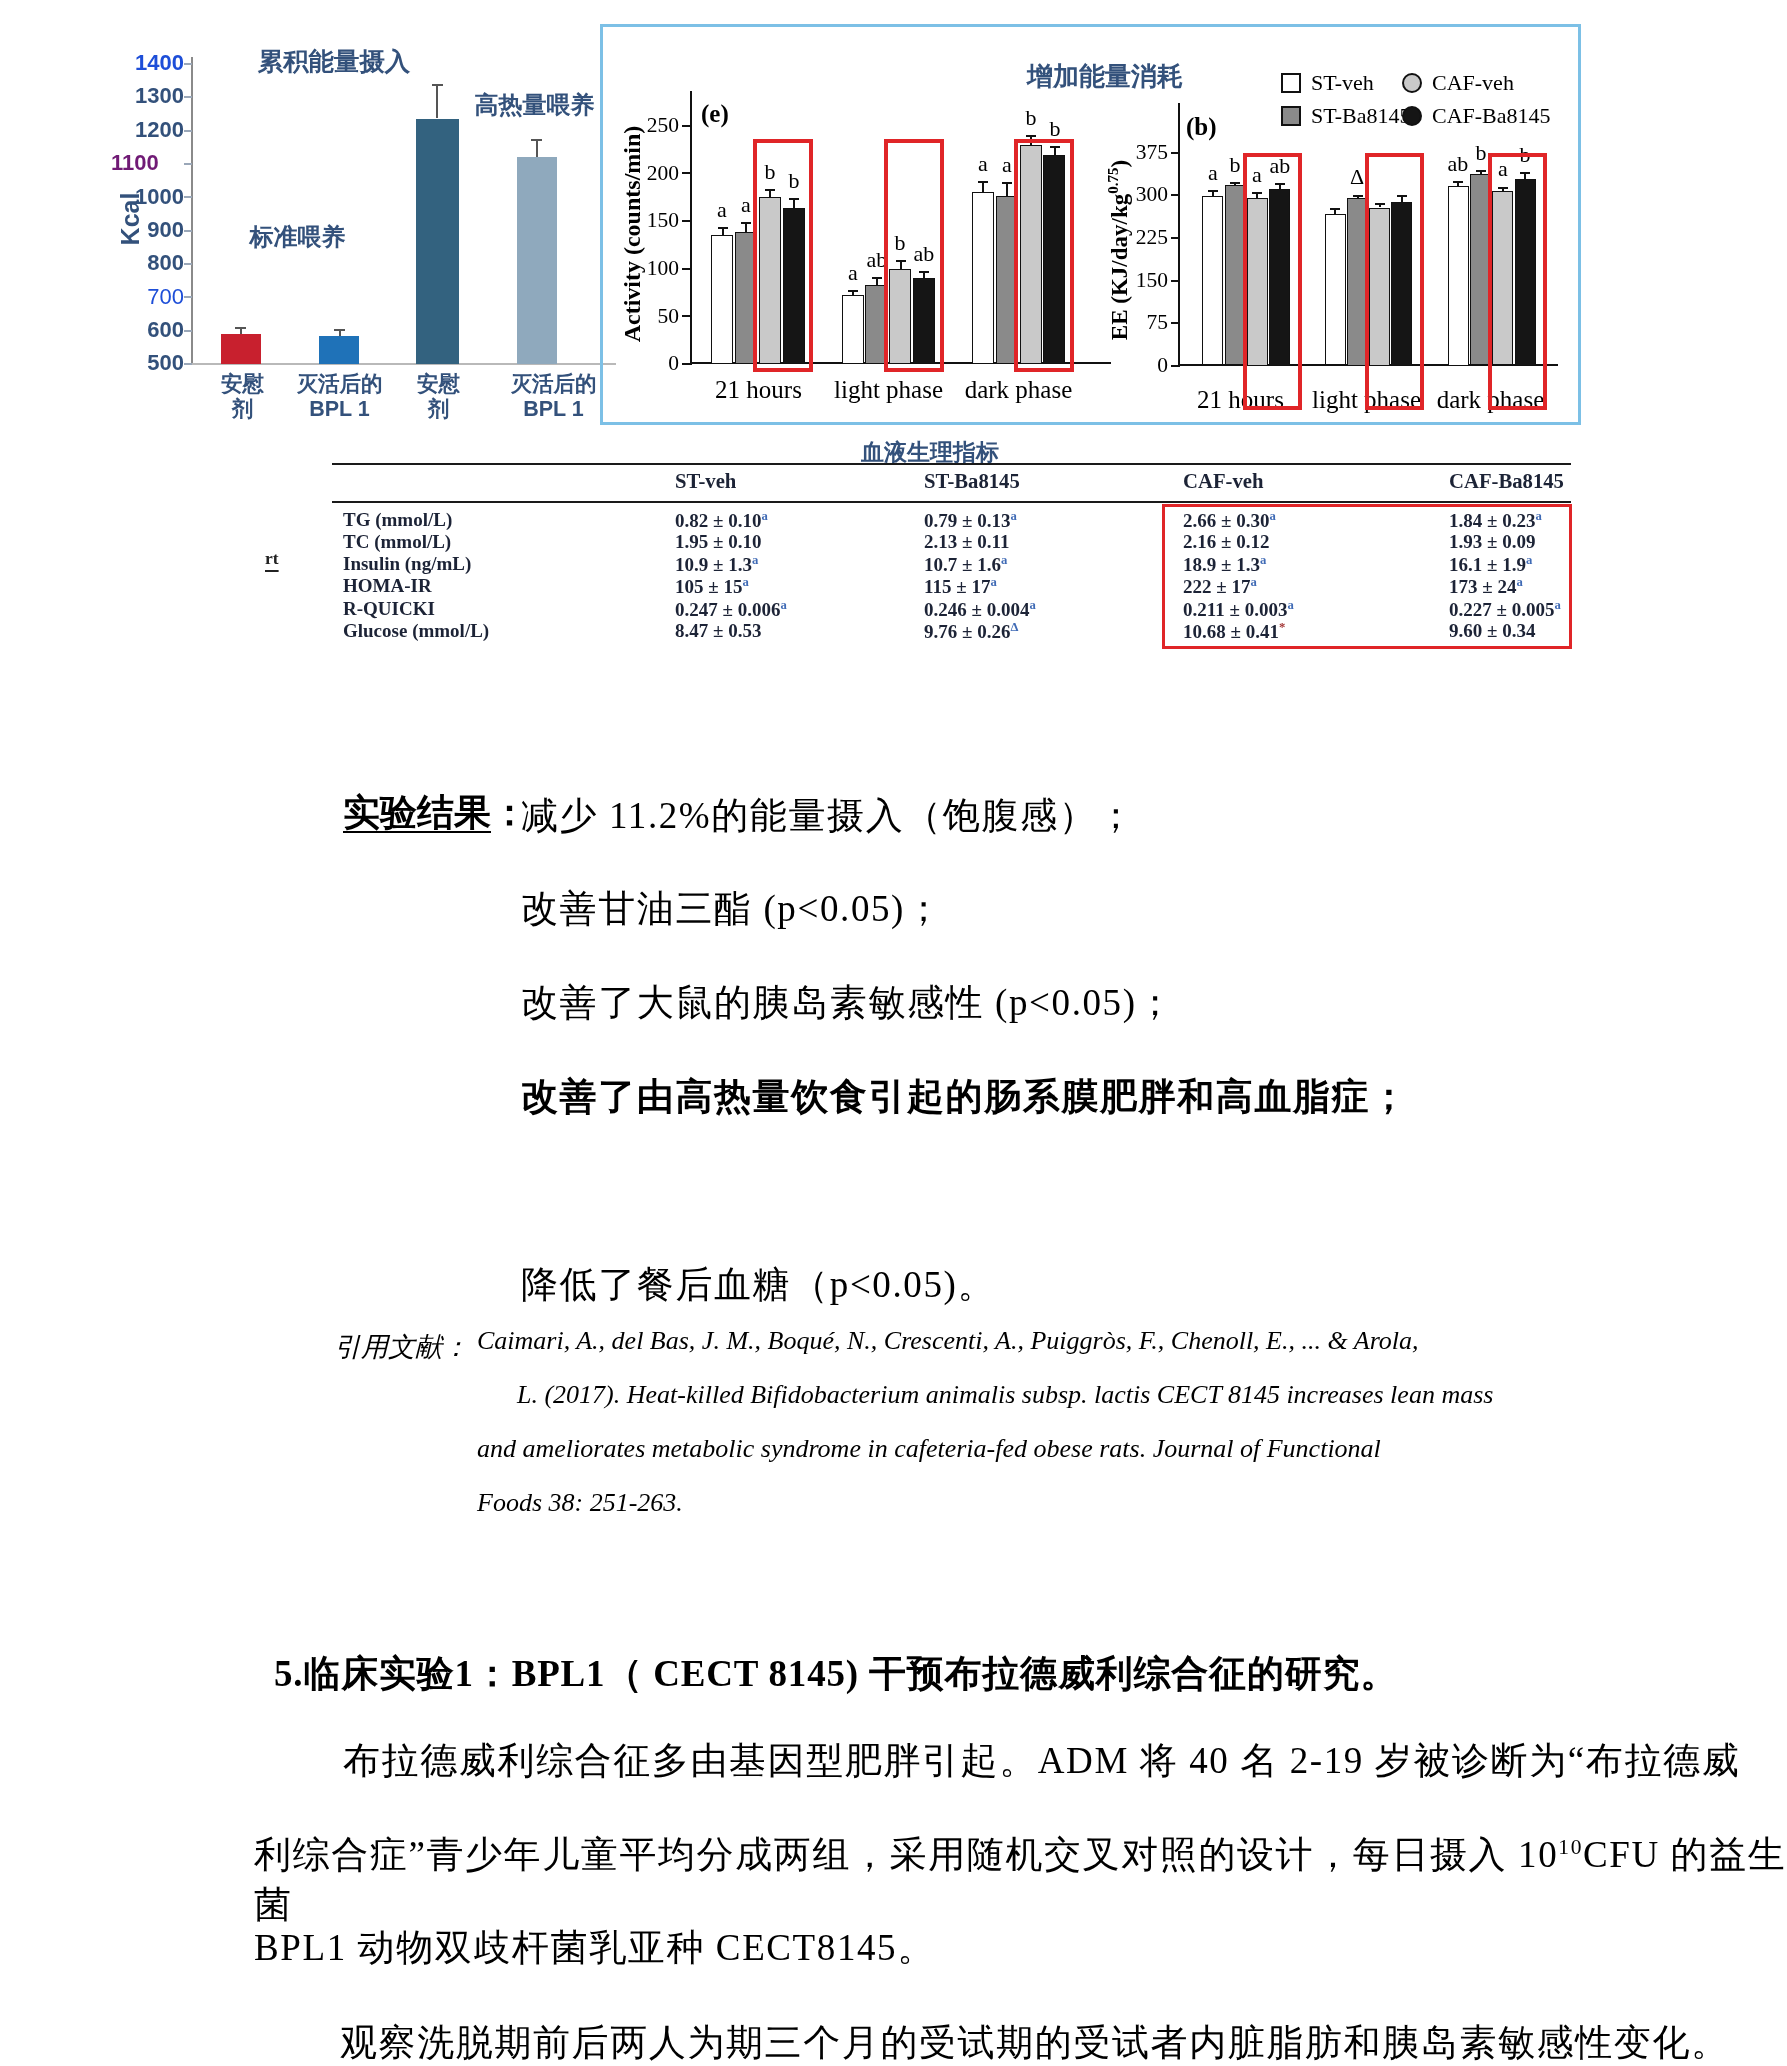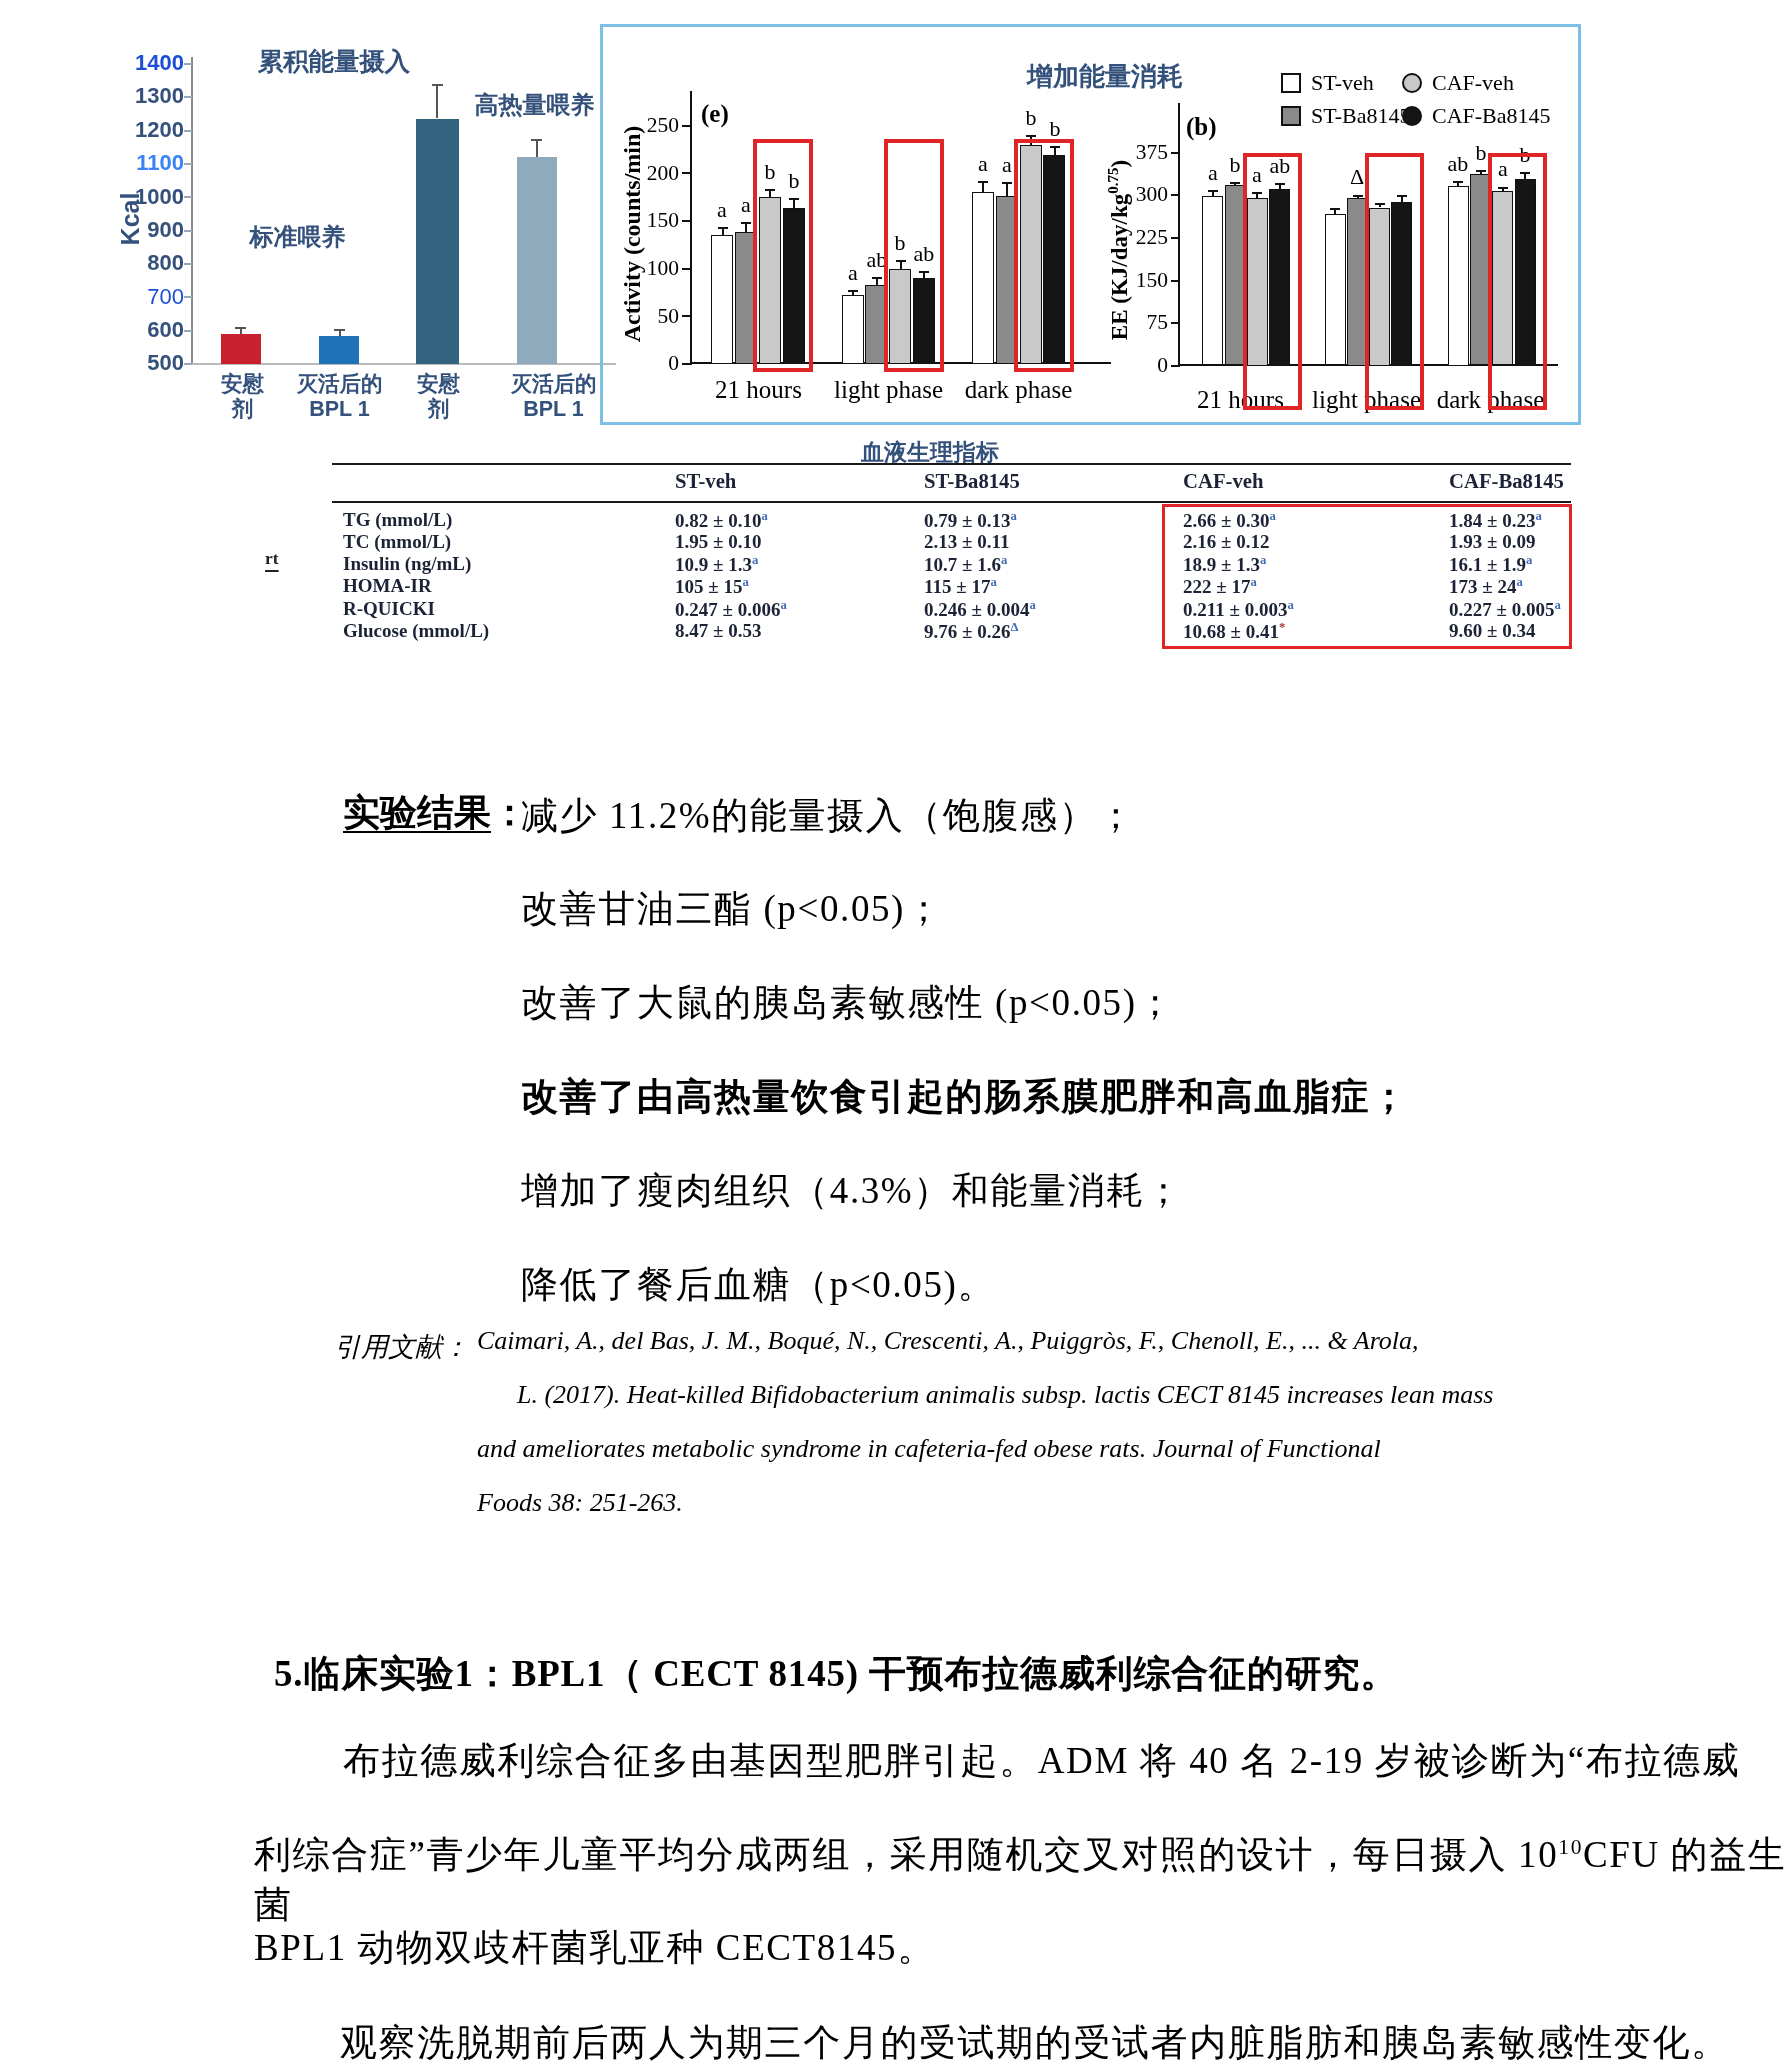--- a/index.html
+++ b/index.html
@@ -29,21 +29,21 @@
   <div class="abs bold navy ctr" style="left:447px;top:89px;width:175px;font-size:24px;">高热量喂养</div>
   <div id="intake-chart">
       <div style="position: absolute; left: 191px; top: 57px; width: 2.4px; height: 308px; background: rgb(138, 138, 138);"></div>
       <div style="position: absolute; left: 191px; top: 363px; width: 425px; height: 2.4px; background: rgb(185, 185, 185);"></div>
       <div style="position: absolute; left: 111px; top: 50px; width: 73px; text-align: right; font-size: 22px; font-weight: bold; color: #1d4ed8;">1400</div>
       <div style="position: absolute; left: 184px; top: 63px; width: 8px; height: 2.4px; background: rgb(154, 167, 184);"></div>
       <div style="position: absolute; left: 111px; top: 83px; width: 73px; text-align: right; font-size: 22px; font-weight: bold; color: rgb(51, 81, 123);">1300</div>
       <div style="position: absolute; left: 184px; top: 96px; width: 8px; height: 2.4px; background: rgb(154, 167, 184);"></div>
       <div style="position: absolute; left: 111px; top: 117px; width: 73px; text-align: right; font-size: 22px; font-weight: bold; color: rgb(51, 81, 123);">1200</div>
       <div style="position: absolute; left: 184px; top: 130px; width: 8px; height: 2.4px; background: rgb(154, 167, 184);"></div>
-      <div style="position: absolute; left: 111px; top: 150px; width: 73px; text-align: right; font-size: 22px; font-weight: bold; color: #3b82f6;">1100</div>
+      <div style="position: absolute; left: 111px; top: 150px; width: 73px; text-align: left; font-size: 22px; font-weight: bold; color: #701a75;">1100</div>
       <div style="position: absolute; left: 184px; top: 163px; width: 8px; height: 2.4px; background: rgb(154, 167, 184);"></div>
       <div style="position: absolute; left: 111px; top: 184px; width: 73px; text-align: right; font-size: 22px; font-weight: bold; color: rgb(51, 81, 123);">1000</div>
       <div style="position: absolute; left: 184px; top: 196px; width: 8px; height: 2.4px; background: rgb(154, 167, 184);"></div>
       <div style="position: absolute; left: 111px; top: 217px; width: 73px; text-align: right; font-size: 22px; font-weight: bold; color: rgb(51, 81, 123);">900</div>
       <div style="position: absolute; left: 184px; top: 230px; width: 8px; height: 2.4px; background: rgb(154, 167, 184);"></div>
       <div style="position: absolute; left: 111px; top: 250px; width: 73px; text-align: right; font-size: 22px; font-weight: bold; color: rgb(51, 81, 123);">800</div>
       <div style="position: absolute; left: 184px; top: 263px; width: 8px; height: 2.4px; background: rgb(154, 167, 184);"></div>
       <div style="position: absolute; left: 111px; top: 284px; width: 73px; text-align: right; font-size: 22px; font-weight: normal; color: #1d4ed8;">700</div>
       <div style="position: absolute; left: 184px; top: 296px; width: 8px; height: 2.4px; background: rgb(154, 167, 184);"></div>
       <div style="position: absolute; left: 111px; top: 317px; width: 73px; text-align: right; font-size: 22px; font-weight: bold; color: rgb(51, 81, 123);">600</div>
@@ -269,21 +269,20 @@
       <div style="position: absolute; left: 1162px; top: 504px; width: 410px; height: 145px; border: 3.2px solid rgb(224, 37, 40); box-sizing: border-box; z-index: 4;"></div>
     </div>
 
   <div class="abs cn" style="left:343px;top:788px;font-size:37px;font-weight:bold;color:#000;">
     <span class="u">实验结果</span><span>：</span>
   </div>
   <div class="abs cn body-cn" style="left:521px;top:791px;">减少 11.2%的能量摄入（饱腹感）；</div>
   <div class="abs cn body-cn" style="left:521px;top:884px;">改善甘油三酯 (p&lt;0.05)；</div>
   <div class="abs cn body-cn" style="left:521px;top:978px;">改善了大鼠的胰岛素敏感性 (p&lt;0.05)；</div>
   <div class="abs cn body-cn" style="left:521px;top:1072px;font-weight:bold;">改善了由高热量饮食引起的肠系膜肥胖和高血脂症；</div>
-  <div class="abs cn body-cn" style="left:521px;top:1166px;">增加了瘦肉组织（4.3%）和能量消耗；</div>
   <div class="abs cn body-cn" style="left:521px;top:1260px;">降低了餐后血糖（p&lt;0.05)。</div>
 
   <div class="abs cn" style="left:334px;top:1329px;font-size:27px;font-style:italic;color:#000;">引用文献：</div>
   <div class="abs serif" style="left:477px;top:1326px;font-size:26px;font-style:italic;">Caimari, A., del Bas, J. M., Boqué, N., Crescenti, A., Puiggròs, F., Chenoll, E., ... &amp; Arola,</div>
   <div class="abs serif" style="left:517px;top:1380px;font-size:26px;font-style:italic;">L. (2017). Heat-killed Bifidobacterium animalis subsp. lactis CECT 8145 increases lean mass</div>
   <div class="abs serif" style="left:477px;top:1434px;font-size:26px;font-style:italic;">and ameliorates metabolic syndrome in cafeteria-fed obese rats. Journal of Functional</div>
   <div class="abs serif" style="left:477px;top:1488px;font-size:26px;font-style:italic;">Foods 38: 251-263.</div>
 
   <div class="abs cn" style="left:274px;top:1649px;font-size:37px;font-weight:bold;letter-spacing:0.8px;color:#000;">5.临床实验1：BPL1（ CECT 8145) 干预布拉德威利综合征的研究。</div>
   <div class="abs cn body-cn" style="left:343px;top:1736px;">布拉德威利综合征多由基因型肥胖引起。ADM 将 40 名 2-19 岁被诊断为“布拉德威</div>

